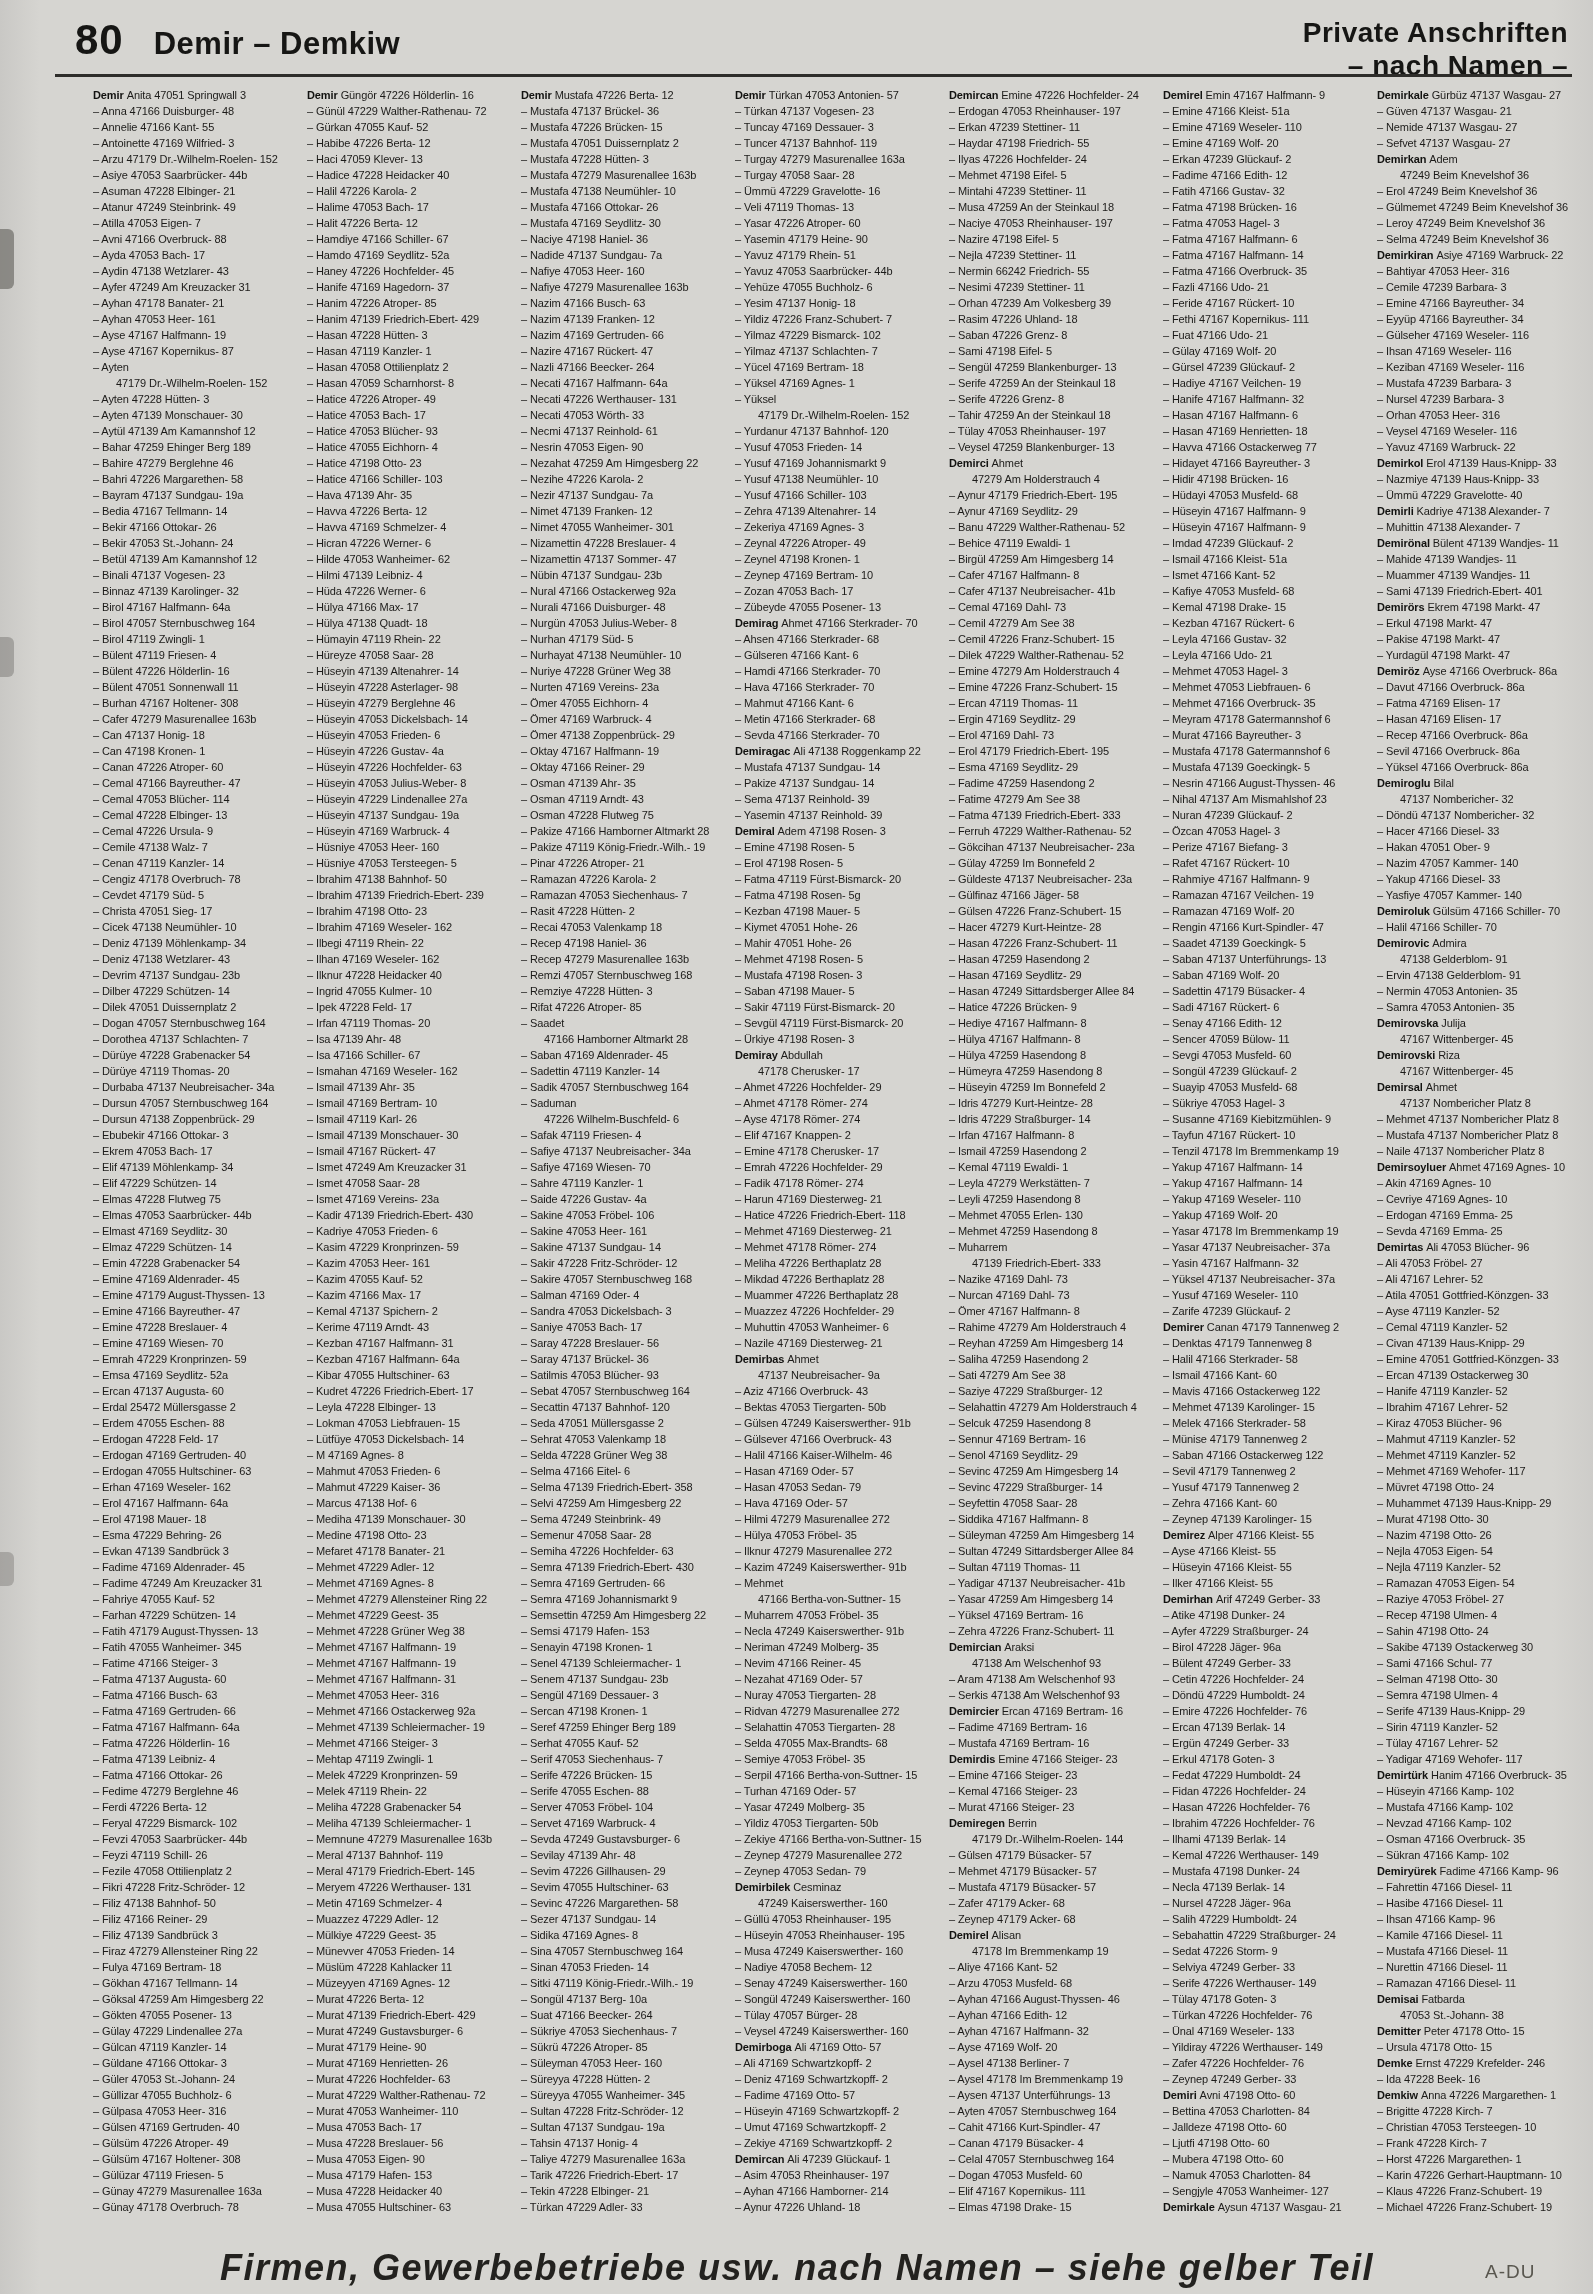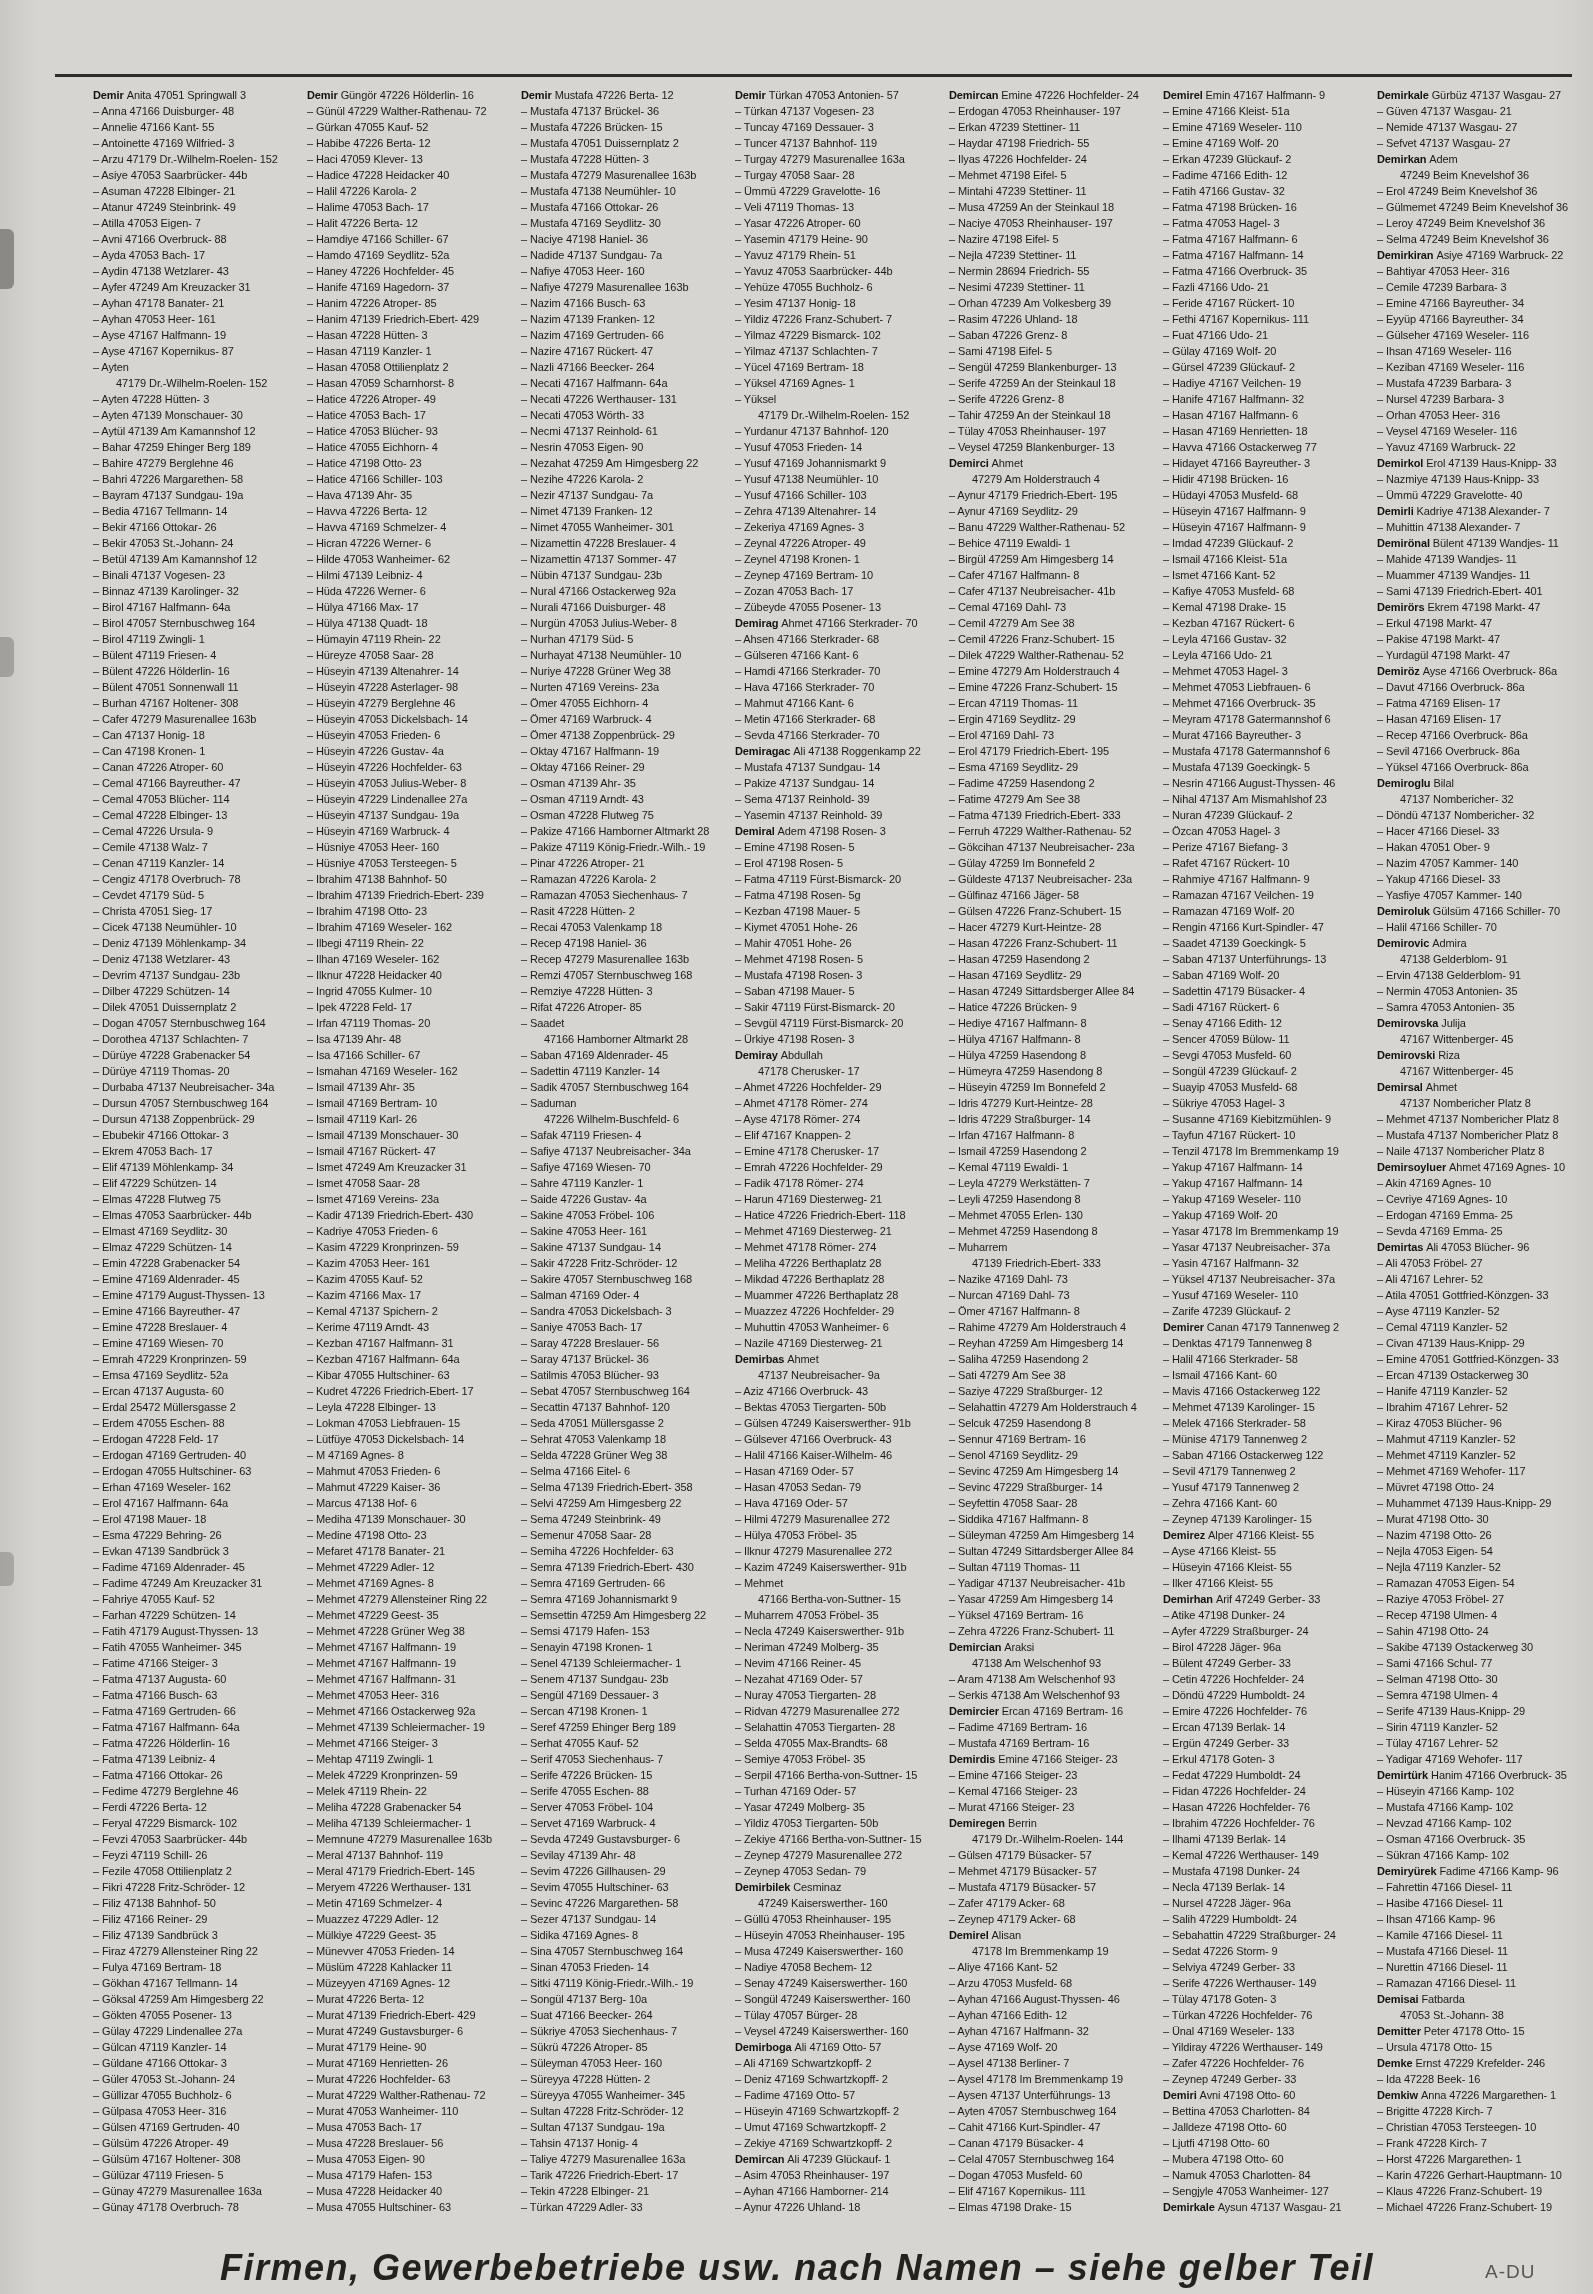--- a/index.html
+++ b/index.html
@@ -21,20 +21,30 @@
   .region{position:absolute;top:2261px;left:1485px;font-size:19px;color:#59574f;letter-spacing:1px;}
 </style>
 </head>
 <body>
 
 <div class="page">
   <div class="smudge" style="top:229px;height:60px;"></div>
   <div class="smudge" style="top:637px;height:40px;opacity:.35;"></div>
   <div class="smudge" style="top:1552px;height:34px;opacity:.3;"></div>
 
+  <div class="header">
+    <div class="hleft">
+      <span class="pageno">80</span>
+      <span class="title">Demir – Demkiw</span>
+    </div>
+    <div class="hright">
+      <div>Private Anschriften</div>
+      <div>– nach Namen –</div>
+    </div>
+  </div>
 
   <div class="rule"></div>
 
   <div class="columns">
       <div class="col">
         <div class="ln"><b>Demir </b>Anita 47051 Springwall 3</div>
         <div class="ln">– Anna 47166 Duisburger- 48</div>
         <div class="ln">– Annelie 47166 Kant- 55</div>
         <div class="ln">– Antoinette 47169 Wilfried- 3</div>
         <div class="ln">– Arzu 47179 Dr.-Wilhelm-Roelen- 152</div>
@@ -577,21 +587,21 @@
         <div class="ln">– Erdogan 47053 Rheinhauser- 197</div>
         <div class="ln">– Erkan 47239 Stettiner- 11</div>
         <div class="ln">– Haydar 47198 Friedrich- 55</div>
         <div class="ln">– Ilyas 47226 Hochfelder- 24</div>
         <div class="ln">– Mehmet 47198 Eifel- 5</div>
         <div class="ln">– Mintahi 47239 Stettiner- 11</div>
         <div class="ln">– Musa 47259 An der Steinkaul 18</div>
         <div class="ln">– Naciye 47053 Rheinhauser- 197</div>
         <div class="ln">– Nazire 47198 Eifel- 5</div>
         <div class="ln">– Nejla 47239 Stettiner- 11</div>
-        <div class="ln">– Nermin 28694 Friedrich- 55</div>
+        <div class="ln">– Nermin 66242 Friedrich- 55</div>
         <div class="ln">– Nesimi 47239 Stettiner- 11</div>
         <div class="ln">– Orhan 47239 Am Volkesberg 39</div>
         <div class="ln">– Rasim 47226 Uhland- 18</div>
         <div class="ln">– Saban 47226 Grenz- 8</div>
         <div class="ln">– Sami 47198 Eifel- 5</div>
         <div class="ln">– Sengül 47259 Blankenburger- 13</div>
         <div class="ln">– Serife 47259 An der Steinkaul 18</div>
         <div class="ln">– Serife 47226 Grenz- 8</div>
         <div class="ln">– Tahir 47259 An der Steinkaul 18</div>
         <div class="ln">– Tülay 47053 Rheinhauser- 197</div>

